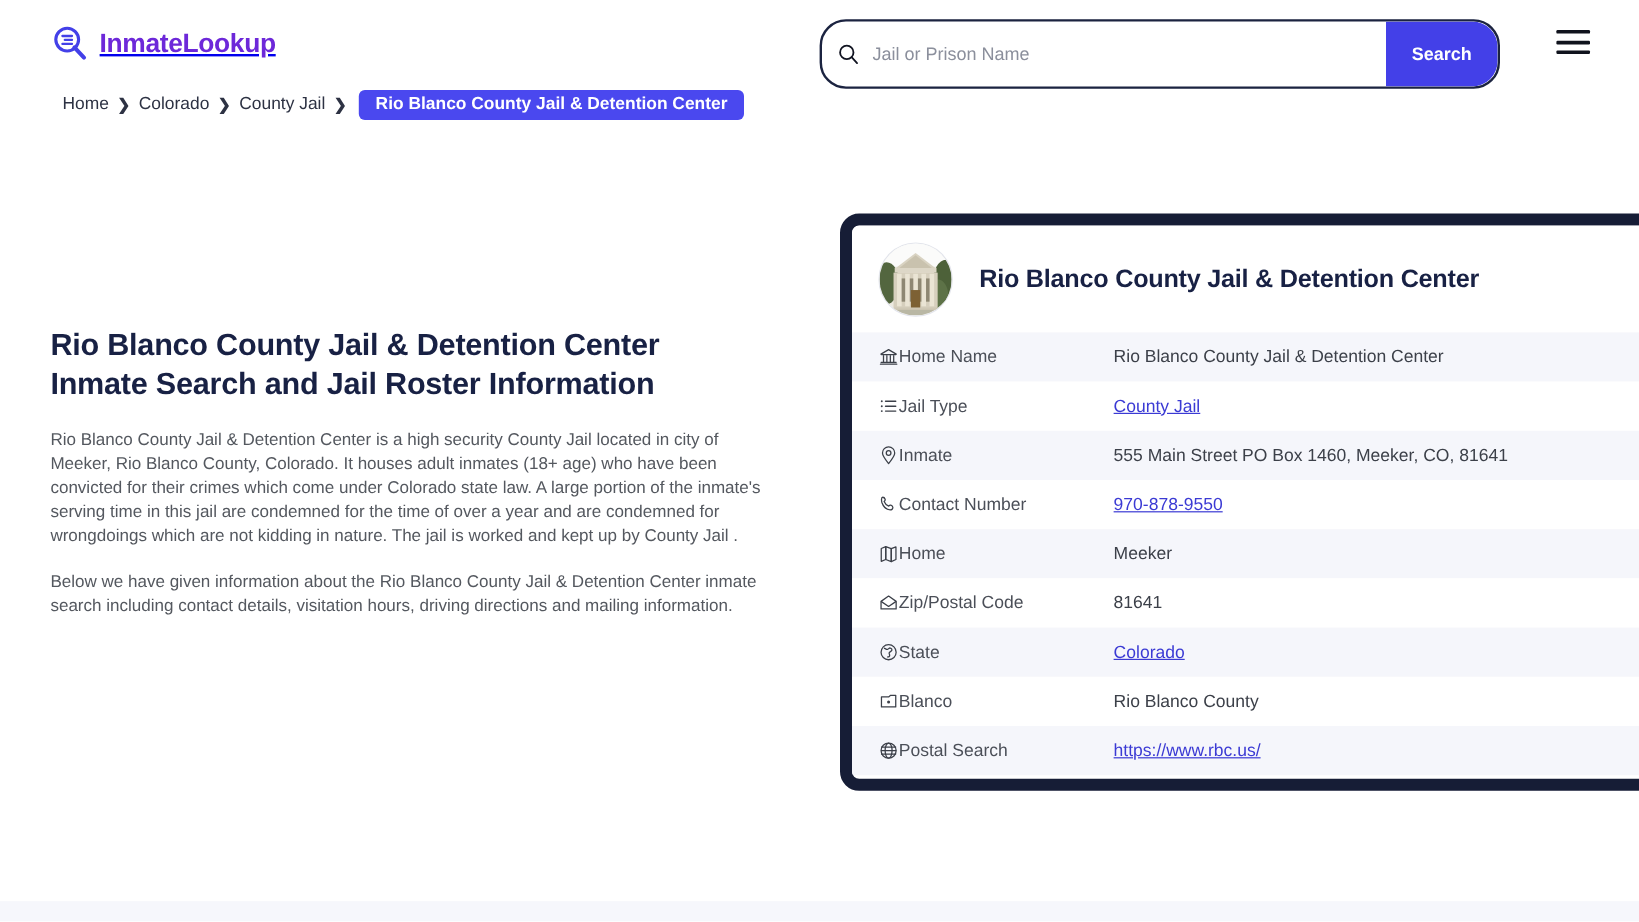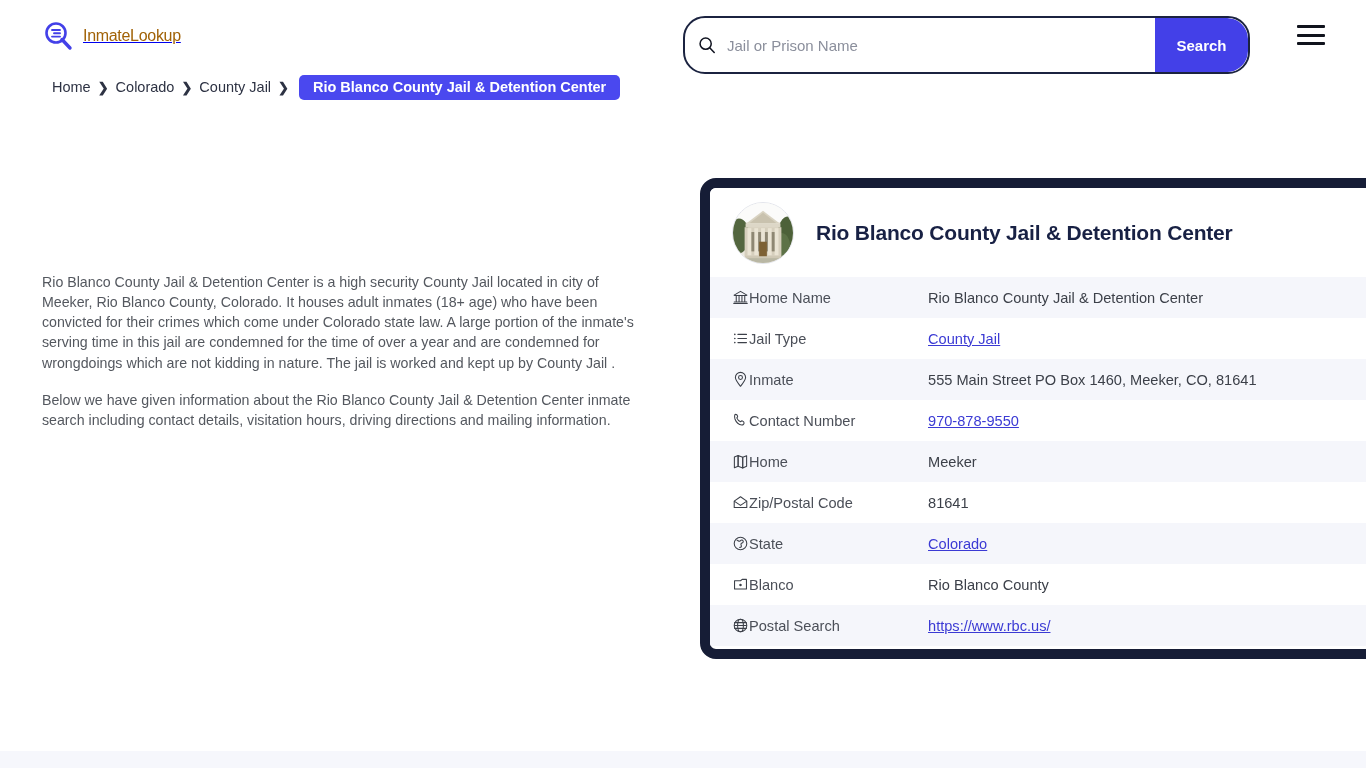--- a/index.html
+++ b/index.html
@@ -15,21 +15,21 @@
   .header {
     position: absolute; left: 0; top: 0; width: 1366px; height: 74px;
     background: #ffffff;
   }
   .logo-wrap {
     position: absolute; left: 42px; top: 20px;
     display: flex; align-items: center; gap: 9px;
   }
   .logo-icon { width: 32px; height: 32px; display: block; }
   .logo-text {
-    font-size: 16px; font-weight: 400; color: #a16207;
+    font-size: 22px; font-weight: 700; color: #6d28d9;
     letter-spacing: -0.3px; line-height: 1;
   }
 
   .search-wrap {
     position: absolute; left: 683px; top: 16px;
     width: 567px; height: 58px;
     border: 2px solid #1b2340; border-radius: 22px;
     background: #ffffff; display: flex; align-items: center;
     overflow: hidden;
   }
@@ -75,20 +75,21 @@
 
   
   .left-col {
     position: absolute; left: 42px; top: 272px; width: 592px;
   }
   .page-title {
     font-size: 25.5px; font-weight: 700; color: #182144;
     line-height: 1.27; letter-spacing: -0.2px;
   }
   .body-p {
+    margin-top: 20px;
     font-size: 14.2px; line-height: 1.42; color: #54585f;
   }
   .body-p + .body-p { margin-top: 17px; }
 
   
   .info-card {
     position: absolute; left: 700px; top: 178px;
     width: 700px; height: 481px;
     background: #ffffff;
     border: 10px solid #161d36;
@@ -173,20 +174,21 @@
   <a class="crumb" href="#">Home</a>
   <span class="crumb-sep">❯</span>
   <a class="crumb" href="#">Colorado</a>
   <span class="crumb-sep">❯</span>
   <a class="crumb" href="#">County Jail</a>
   <span class="crumb-sep">❯</span>
   <span class="crumb-current">Rio Blanco County Jail &amp; Detention Center</span>
 </nav>
 
 <div class="left-col">
+  <h1 class="page-title">Rio Blanco County Jail &amp; Detention Center Inmate Search and Jail Roster Information</h1>
   <p class="body-p">Rio Blanco County Jail &amp; Detention Center is a high security County Jail located in city of Meeker, Rio Blanco County, Colorado. It houses adult inmates (18+ age) who have been convicted for their crimes which come under Colorado state law. A large portion of the inmate's serving time in this jail are condemned for the time of over a year and are condemned for wrongdoings which are not kidding in nature. The jail is worked and kept up by County Jail .</p>
   <p class="body-p">Below we have given information about the Rio Blanco County Jail &amp; Detention Center inmate search including contact details, visitation hours, driving directions and mailing information.</p>
 </div>
 
 <div class="info-card">
 
   <div class="card-head">
     <div class="avatar">
       <svg viewBox="0 0 62 62" xmlns="http://www.w3.org/2000/svg">
         <rect x="0" y="0" width="62" height="62" fill="#f2f3ef"></rect>

